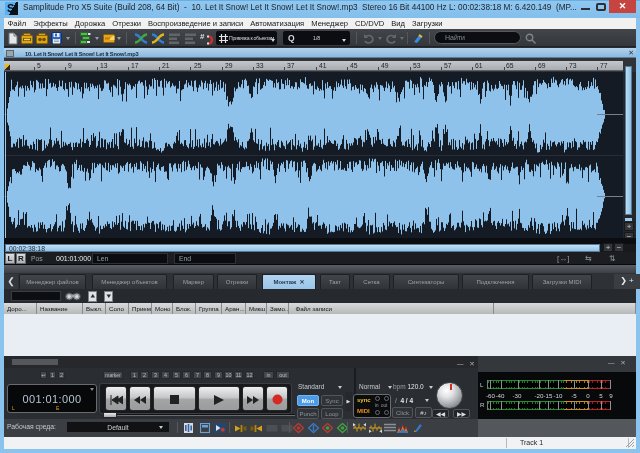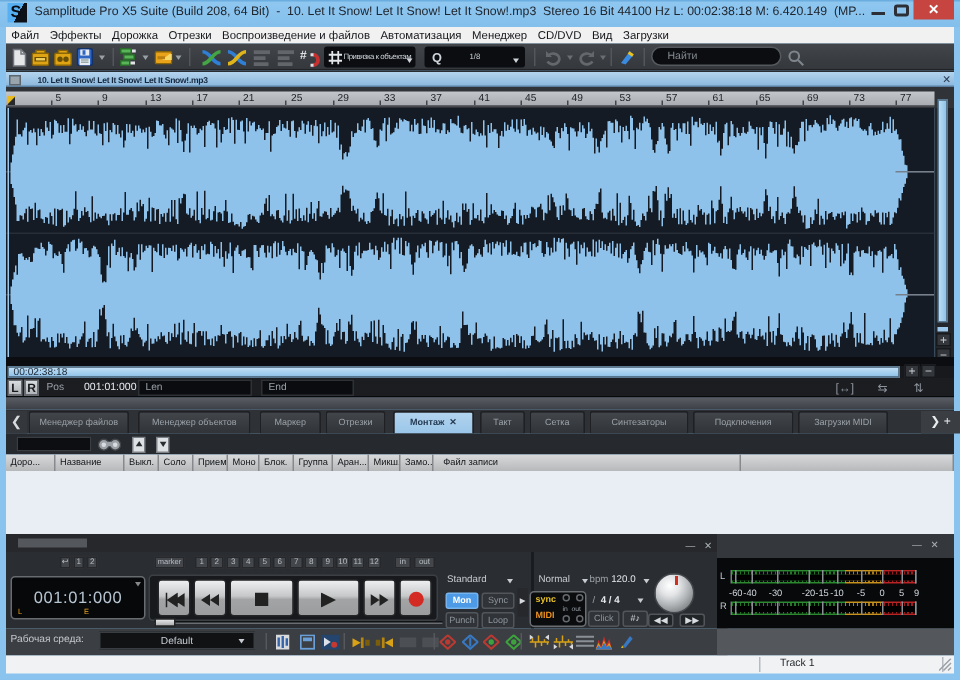--- a/index.html
+++ b/index.html
@@ -107,21 +107,21 @@
 </style></head><body>
 <div id="win">
 
  <div class="abs" id="title"></div>
  <div class="abs" id="tlogo">S</div>
  <div class="abs" id="ttext">Samplitude Pro X5 Suite (Build 208, 64 Bit)&nbsp; - &nbsp;10. Let It Snow! Let It Snow! Let It Snow!.mp3&nbsp; Stereo 16 Bit 44100 Hz L: 00:02:38:18 M: 6.420.149&nbsp; (MP...</div>
  <div class="abs" id="tmin"></div>
  <div class="abs" id="tmax"></div>
  <div class="abs" id="tclose">✕</div>
 
- <div class="abs" id="menu"><span>Файл</span><span>Эффекты</span><span>Дорожка</span><span>Отрезки</span><span>Воспроизведение и файлов</span><span>Автоматизация</span><span>Менеджер</span><span>CD/DVD</span><span>Вид</span><span>Загрузки</span></div>
+ <div class="abs" id="menu"><span>Файл</span><span>Эффекты</span><span>Дорожка</span><span>Отрезки</span><span>Воспроизведение и записи</span><span>Автоматизация</span><span>Менеджер</span><span>CD/DVD</span><span>Вид</span><span>Загрузки</span></div>
 
  <div class="abs" id="toolbar">
       <div class="sh">
         <svg class="ico" style="left:8px;top:3px" width="10" height="13">
           <path d="M1 1h5l3 3v8H1z" fill="#e4e6e8" stroke="#71767c"></path>
           <path d="M6 1v3h3" fill="none" stroke="#71767c"></path>
         </svg>
         <svg class="ico" style="left:21px;top:4px" width="12" height="11">
           <rect x="0.5" y="2.5" width="11" height="8" rx="1" fill="#dfa413" stroke="#8a6608"></rect>
           <rect x="3" y="0.5" width="6" height="2" fill="#dfa413" stroke="#8a6608"></rect>

